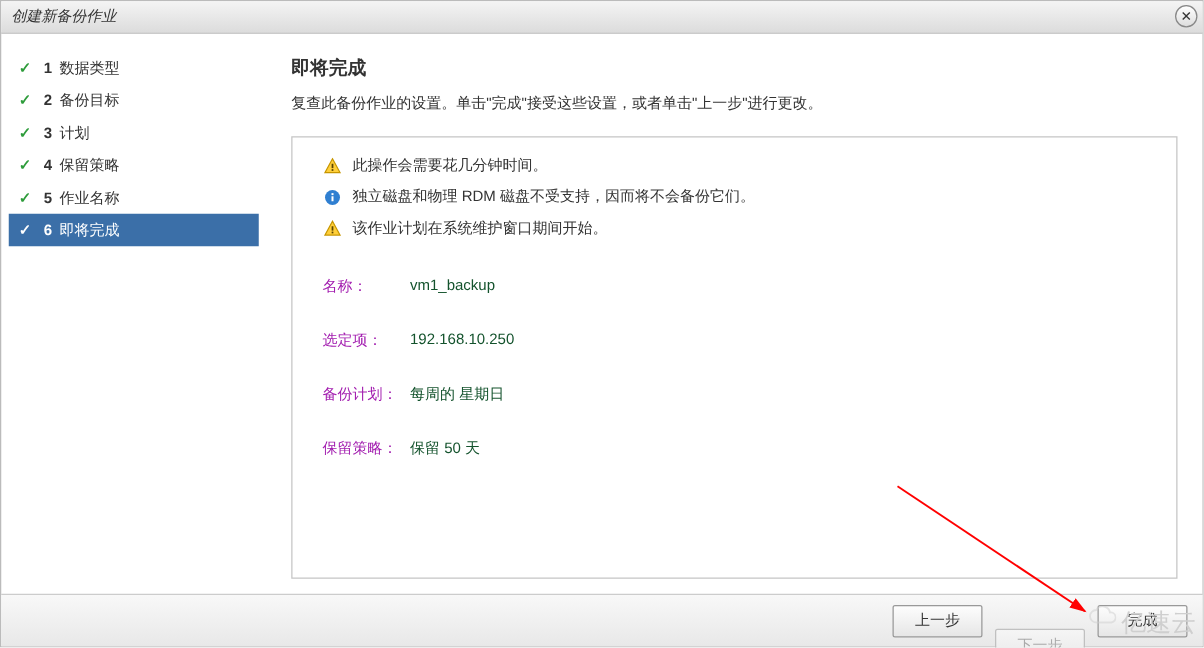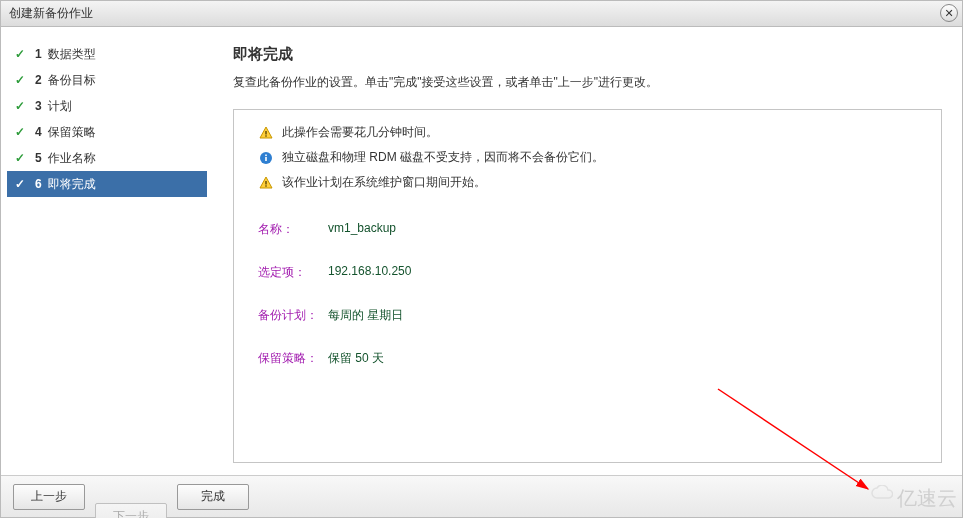--- a/index.html
+++ b/index.html
@@ -22,21 +22,21 @@
   }
   .titlebar {
     background: linear-gradient(#f4f4f4, #dcdcdc);
     border-bottom: 1px solid #bbb;
     height: 26px;
     display: flex;
     align-items: center;
     padding: 0 8px;
     position: relative;
   }
-  .titlebar .title { color: #333; }
+  .titlebar .title { color: #333; font-style: italic; }
   .close-btn {
     position: absolute;
     right: 4px;
     top: 3px;
     width: 18px;
     height: 18px;
     border: 1px solid #888;
     border-radius: 50%;
     background: linear-gradient(#fff,#ddd);
     display: flex;
@@ -120,20 +120,21 @@
   }
   .kv .k { width: 70px; color: #a21caf; }
   .kv .v { color: #14532d; }
   .kv + .kv { margin-top: 26px; }
   .footer {
     border-top: 1px solid #ccc;
     background: linear-gradient(#f8f8f8,#e8e8e8);
     height: 42px;
     display: flex;
     align-items: center;
+    justify-content: flex-end;
     padding: 0 12px;
     gap: 10px;
   }
   .btn {
     min-width: 72px;
     height: 26px;
     border: 1px solid #999;
     background: linear-gradient(#fdfdfd,#e6e6e6);
     color: #333;
     cursor: pointer;

